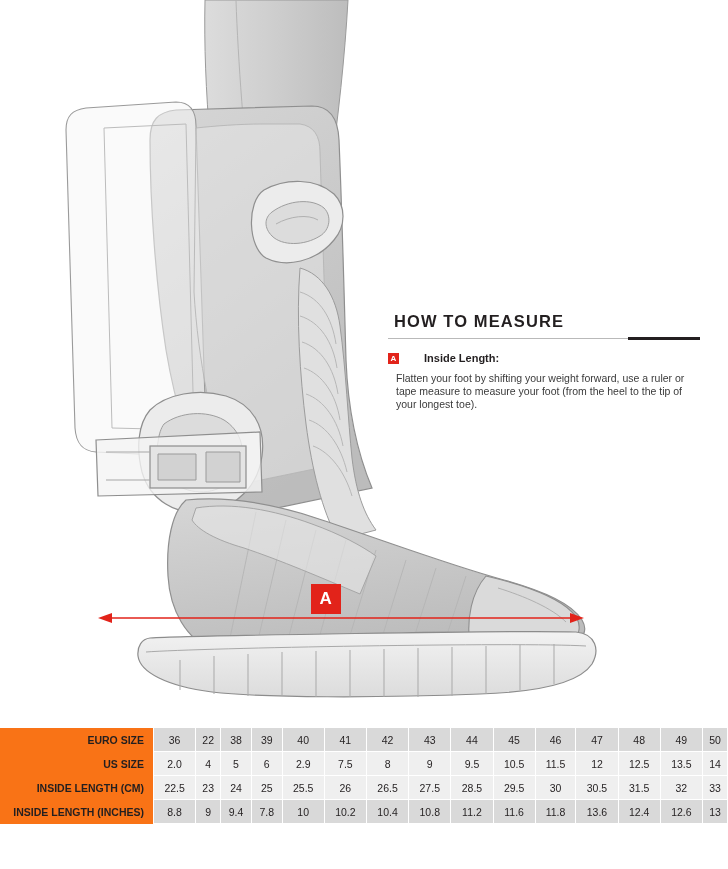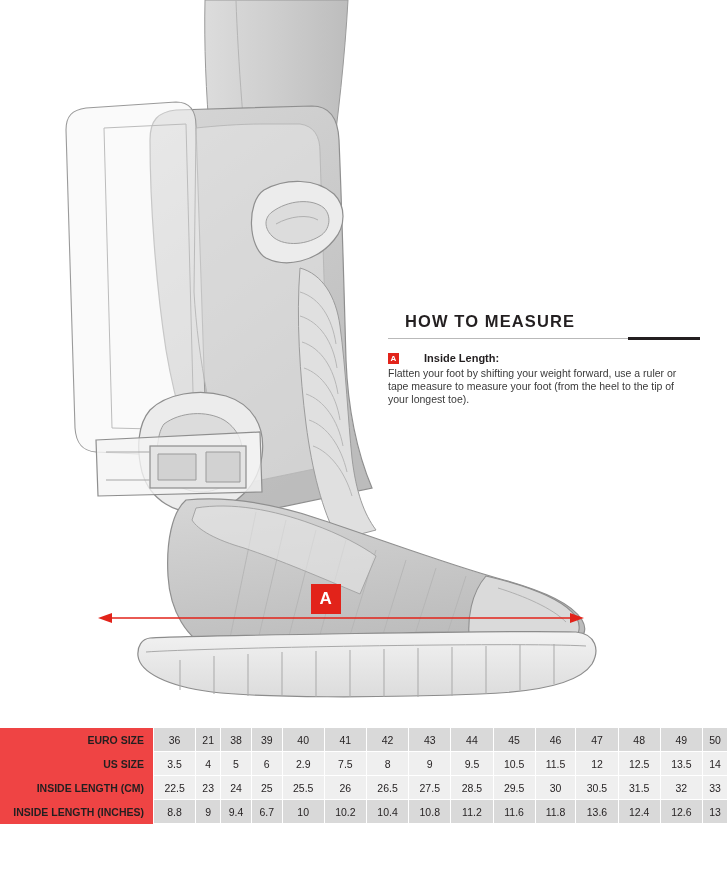--- a/index.html
+++ b/index.html
@@ -54,21 +54,21 @@
     position: absolute;
     left: 388px;
     top: 312px;
     width: 312px;
   }
   #howto-title {
     font-size: 16.5px;
     font-weight: bold;
     letter-spacing: 1.1px;
     color: #231f20;
-    margin: 0 0 4px 17px;
+    margin: 0 0 4px 6px;
   }
   #howto-rule {
     position: relative;
     height: 3px;
     margin: 6px 0 12px 0;
   }
   #howto-rule .rule-light {
     position: absolute;
     left: 0;
     top: 1px;
@@ -104,21 +104,21 @@
   .howto-item-label {
     font-size: 11px;
     font-weight: bold;
     color: #231f20;
     padding-left: 20px;
   }
   .howto-item-body {
     font-size: 10.5px;
     line-height: 13px;
     color: #3a3a3a;
-    margin: 0;
+    margin: 8px;
     max-width: 292px;
   }
 
   
   #size-table {
     position: absolute;
     left: 0;
     top: 727px;
     width: 728px;
     border-collapse: collapse;
@@ -127,21 +127,21 @@
   #size-table tr {
     height: 24px;
   }
   #size-table th.row-label {
     width: 143px;
     text-align: right;
     padding-right: 9px;
     font-weight: bold;
     font-size: 10.5px;
     color: #231f20;
-    background: #ef4444;
+    background: #f97316;
     border: none;
     white-space: nowrap;
   }
   #size-table td {
     text-align: center;
     border: 1px solid #ffffff;
     color: #231f20;
     font-weight: normal;
     padding: 0;
   }
@@ -290,38 +290,38 @@
       </div>
       <p class="howto-item-body">Flatten your foot by shifting your weight forward, use a ruler or tape measure to measure your foot (from the heel to the tip of your longest toe).</p>
     </div>
   </div>
 
   <table id="size-table">
     <tbody>
       <tr class="shade-dark">
         <th class="row-label">EURO SIZE</th>
         <td>36</td>
-        <td>21</td>
+        <td>22</td>
         <td>38</td>
         <td>39</td>
         <td>40</td>
         <td>41</td>
         <td>42</td>
         <td>43</td>
         <td>44</td>
         <td>45</td>
         <td>46</td>
         <td>47</td>
         <td>48</td>
         <td>49</td>
         <td>50</td>
       </tr>
       <tr class="shade-light">
         <th class="row-label">US SIZE</th>
-        <td>3.5</td>
+        <td>2.0</td>
         <td>4</td>
         <td>5</td>
         <td>6</td>
         <td>2.9</td>
         <td>7.5</td>
         <td>8</td>
         <td>9</td>
         <td>9.5</td>
         <td>10.5</td>
         <td>11.5</td>
@@ -346,21 +346,21 @@
         <td>30.5</td>
         <td>31.5</td>
         <td>32</td>
         <td>33</td>
       </tr>
       <tr class="shade-dark">
         <th class="row-label">INSIDE LENGTH (INCHES)</th>
         <td>8.8</td>
         <td>9</td>
         <td>9.4</td>
-        <td>6.7</td>
+        <td>7.8</td>
         <td>10</td>
         <td>10.2</td>
         <td>10.4</td>
         <td>10.8</td>
         <td>11.2</td>
         <td>11.6</td>
         <td>11.8</td>
         <td>13.6</td>
         <td>12.4</td>
         <td>12.6</td>

